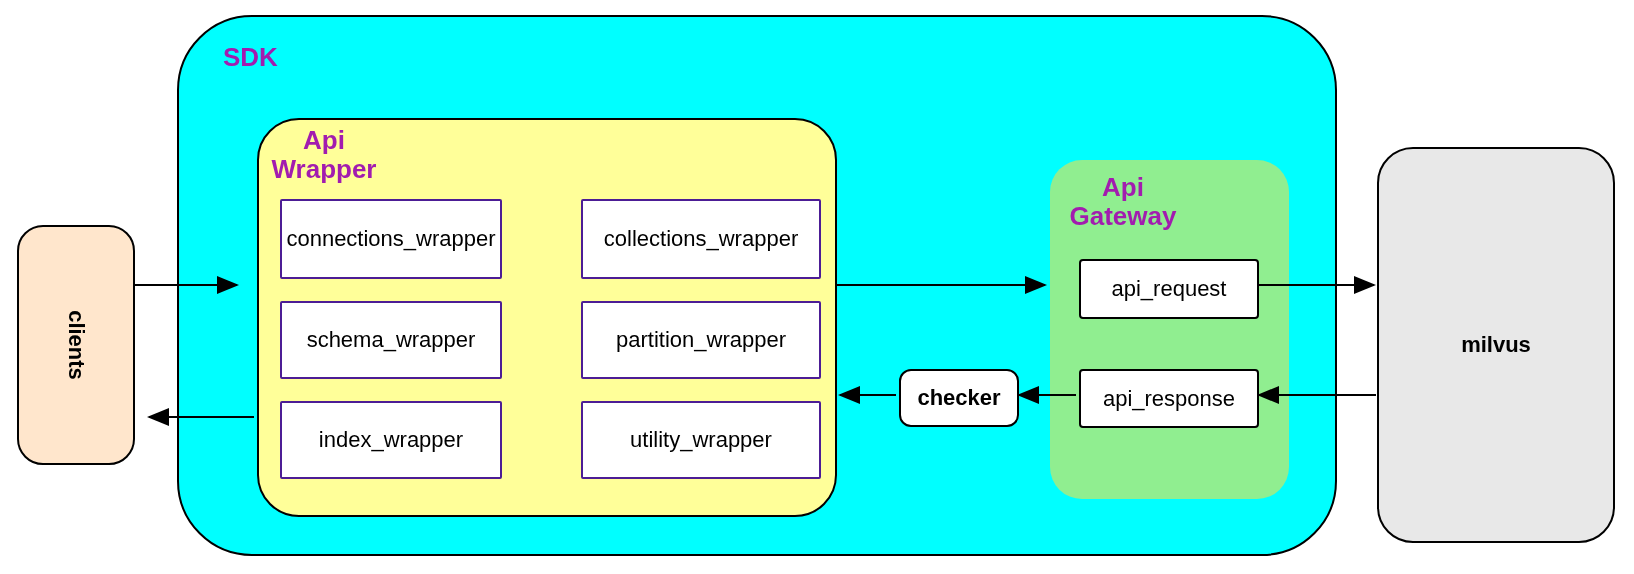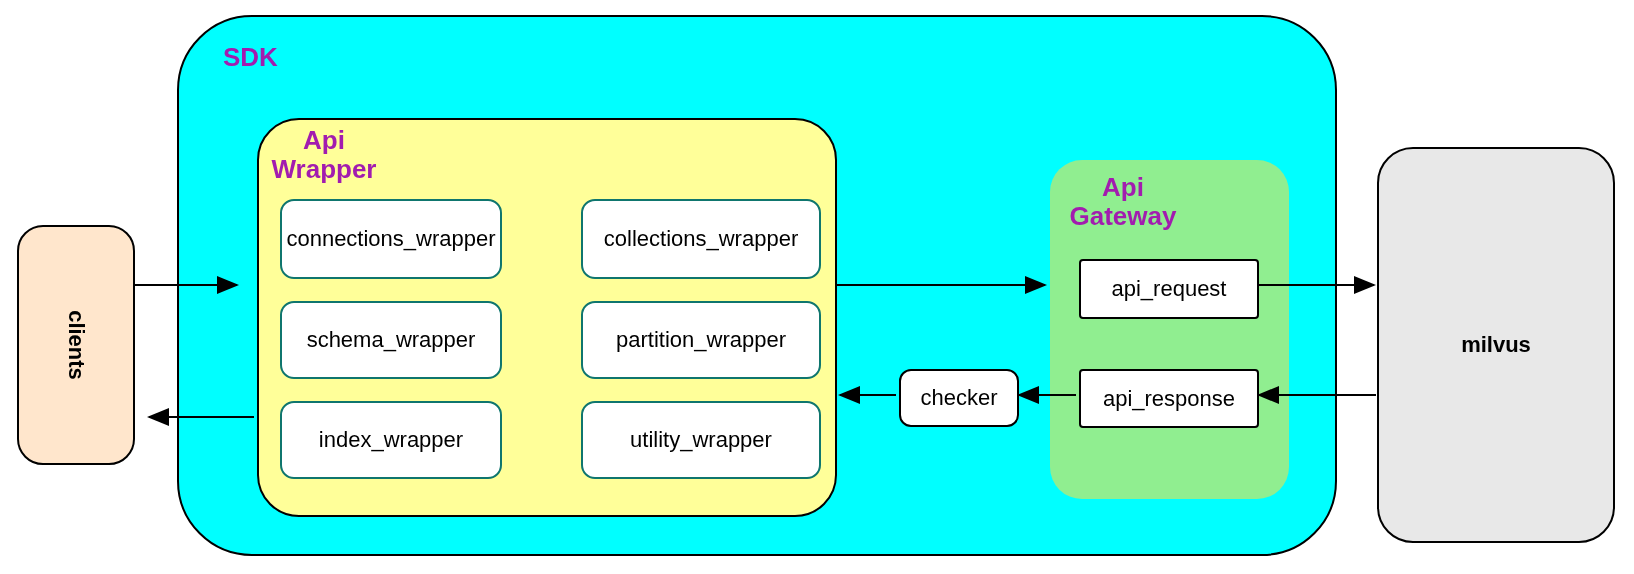--- a/index.html
+++ b/index.html
@@ -67,22 +67,22 @@
   }
   .api-wrapper-label {
     left: 0px; top: 6px;
     width: 130px;
     text-align: center;
   }
   .wbox {
     position: absolute;
     box-sizing: border-box;
     background: #ffffff;
-    border: 2px solid #0f766e;
-    border-radius: 14px;
+    border: 2px solid #4c1d95;
+    border-radius: 2px;
     display: flex;
     align-items: center;
     justify-content: center;
     font-size: 22px;
   }
   .col1 { left: 21px;  width: 222px; }
   .col2 { left: 322px; width: 240px; }
   .row1 { top: 79px;  height: 80px; }
   .row2 { top: 181px; height: 78px; }
   .row3 { top: 281px; height: 78px; }
@@ -120,20 +120,21 @@
     box-sizing: border-box;
     left: 720px; top: 352px;
     width: 120px; height: 58px;
     background: #ffffff;
     border: 2px solid #000000;
     border-radius: 12px;
     display: flex;
     align-items: center;
     justify-content: center;
     font-size: 22px;
+    font-weight: bold;
   }
   
   .milvus {
     left: 1377px; top: 147px;
     width: 238px; height: 396px;
     background: #e8e8e8;
     border-radius: 36px;
   }
   .milvus-label, .checker-label, .wbox-label, .gbox-label { pointer-events: none; }
   .milvus-label {

